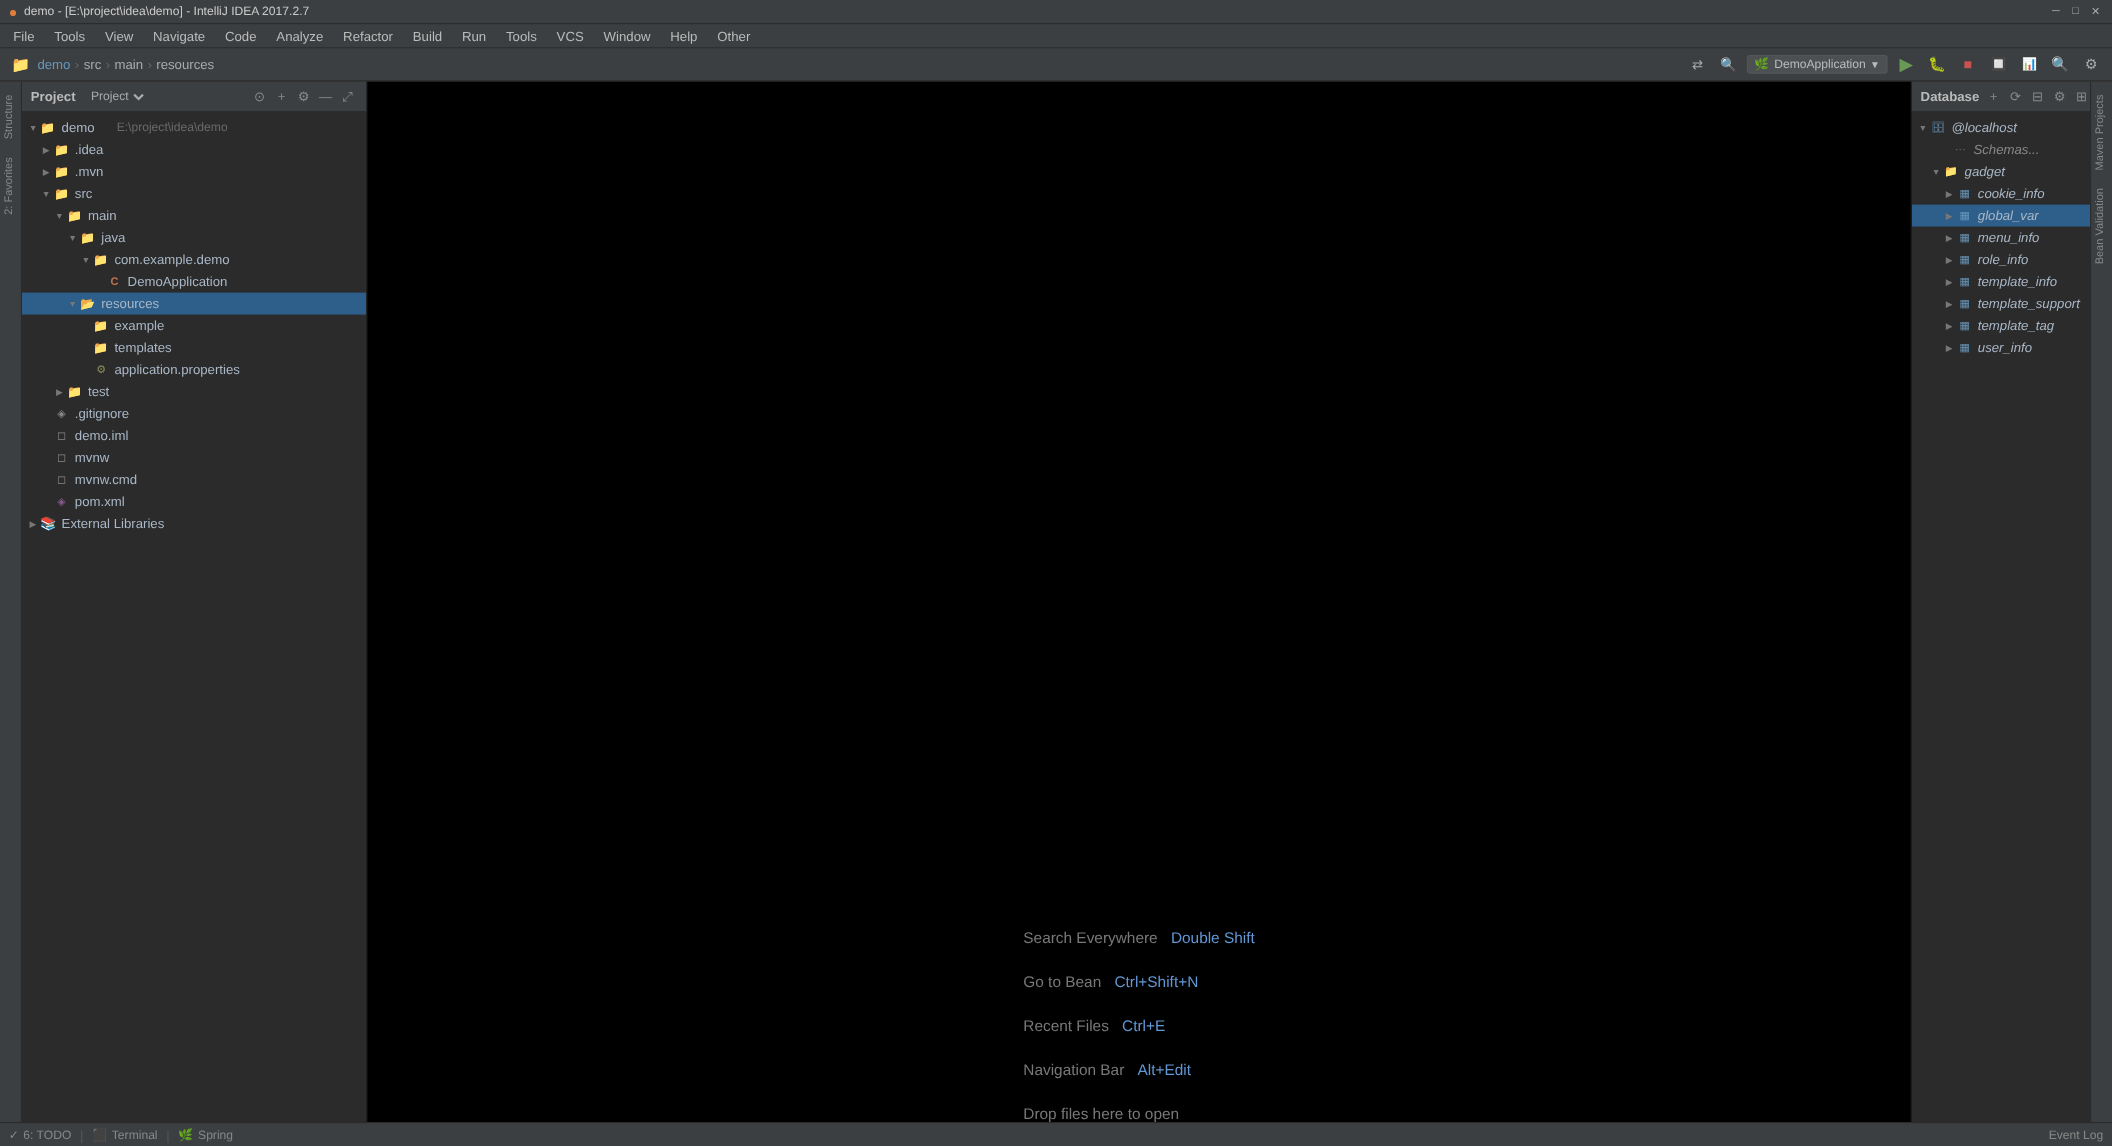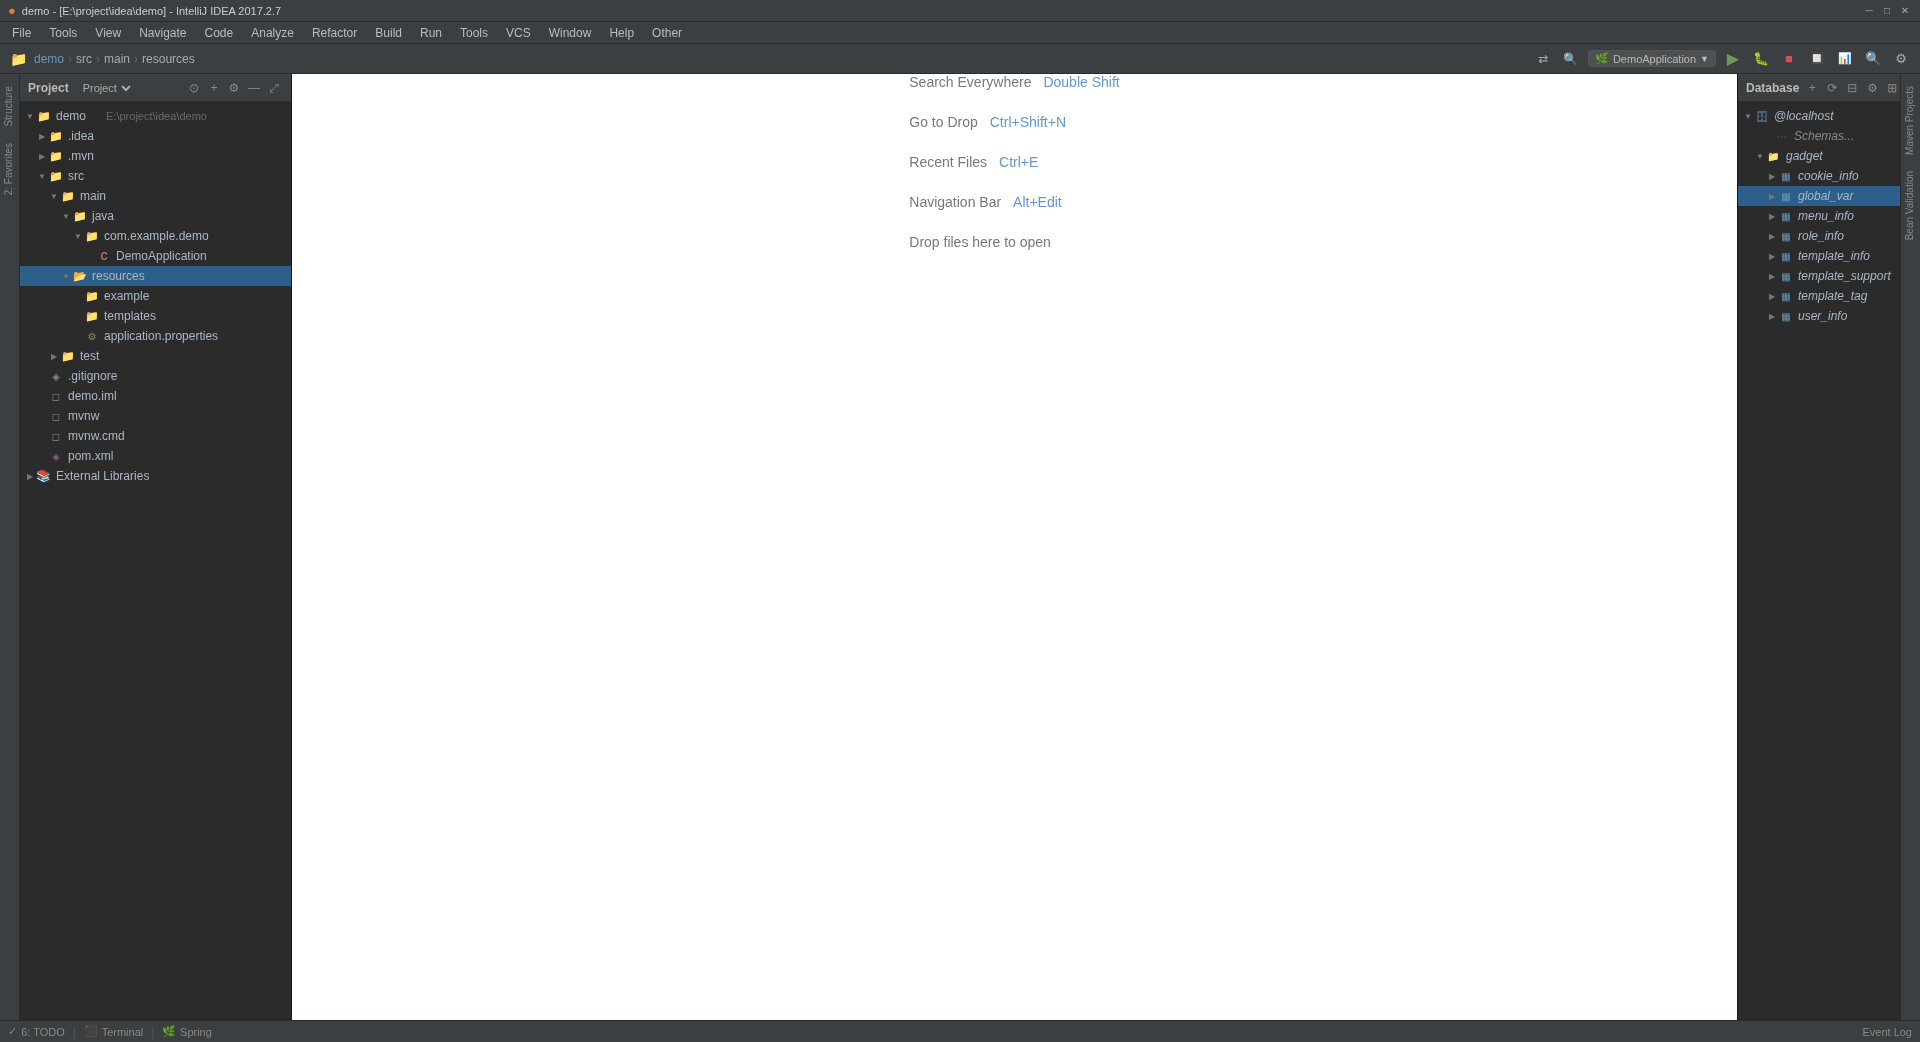--- a/index.html
+++ b/index.html
@@ -83,21 +83,21 @@
 
     
     .main-area {
       flex: 1;
       display: flex;
       overflow: hidden;
     }
 
     
     .project-panel {
-      width: 272px;
+      width: 314px;
       background: #2b2b2b;
       display: flex;
       flex-direction: column;
       border-right: 1px solid #1a1a1a;
     }
     .project-panel-header {
       height: 28px;
       background: #3c3f41;
       display: flex;
       align-items: center;
@@ -149,25 +149,25 @@
     .indent-0 { padding-left: 4px; }
     .indent-1 { padding-left: 16px; }
     .indent-2 { padding-left: 28px; }
     .indent-3 { padding-left: 40px; }
     .indent-4 { padding-left: 52px; }
     .indent-5 { padding-left: 64px; }
 
     
     .editor-area {
       flex: 1;
-      background: #ffffff;
+      background: #000000;
       display: flex;
       flex-direction: column;
       align-items: center;
-      justify-content: flex-start;
+      justify-content: flex-end;
       position: relative;
     }
     .welcome-hints {
       display: flex;
       flex-direction: column;
       gap: 24px;
       color: #787878;
       font-size: 14px;
     }
     .welcome-hint-row {
@@ -451,21 +451,21 @@
     </div>
   </div>
 
   <div class="editor-area">
     <div class="welcome-hints">
       <div class="welcome-hint-row">
         <span class="hint-label">Search Everywhere</span>
         <span class="hint-shortcut">Double Shift</span>
       </div>
       <div class="welcome-hint-row">
-        <span class="hint-label">Go to Drop</span>
+        <span class="hint-label">Go to Bean</span>
         <span class="hint-shortcut">Ctrl+Shift+N</span>
       </div>
       <div class="welcome-hint-row">
         <span class="hint-label">Recent Files</span>
         <span class="hint-shortcut">Ctrl+E</span>
       </div>
       <div class="welcome-hint-row">
         <span class="hint-label">Navigation Bar</span>
         <span class="hint-shortcut">Alt+Edit</span>
       </div>

